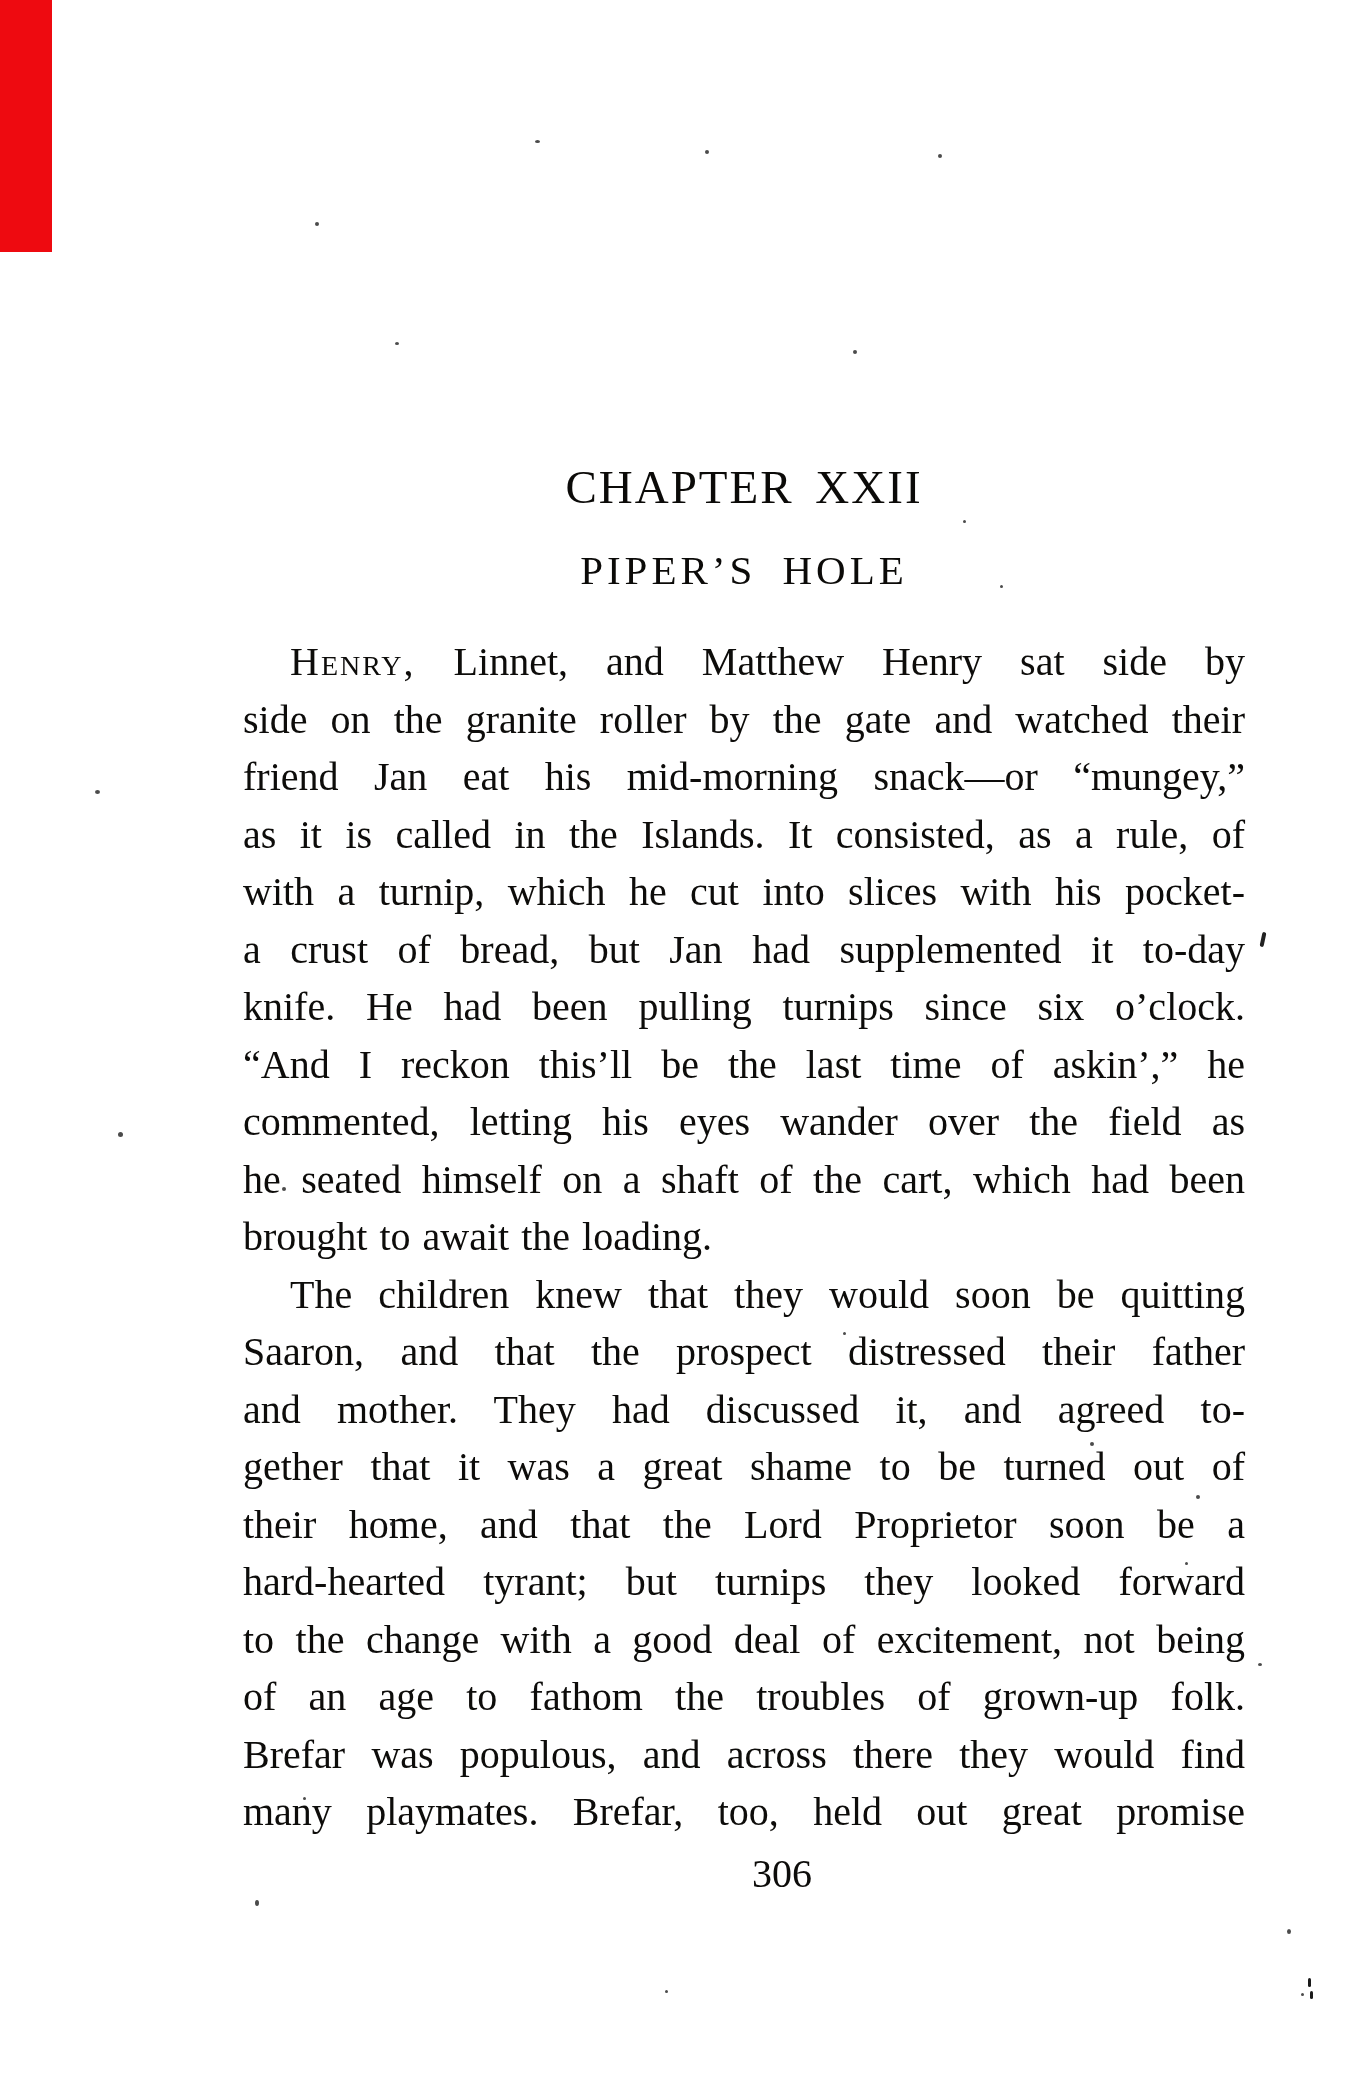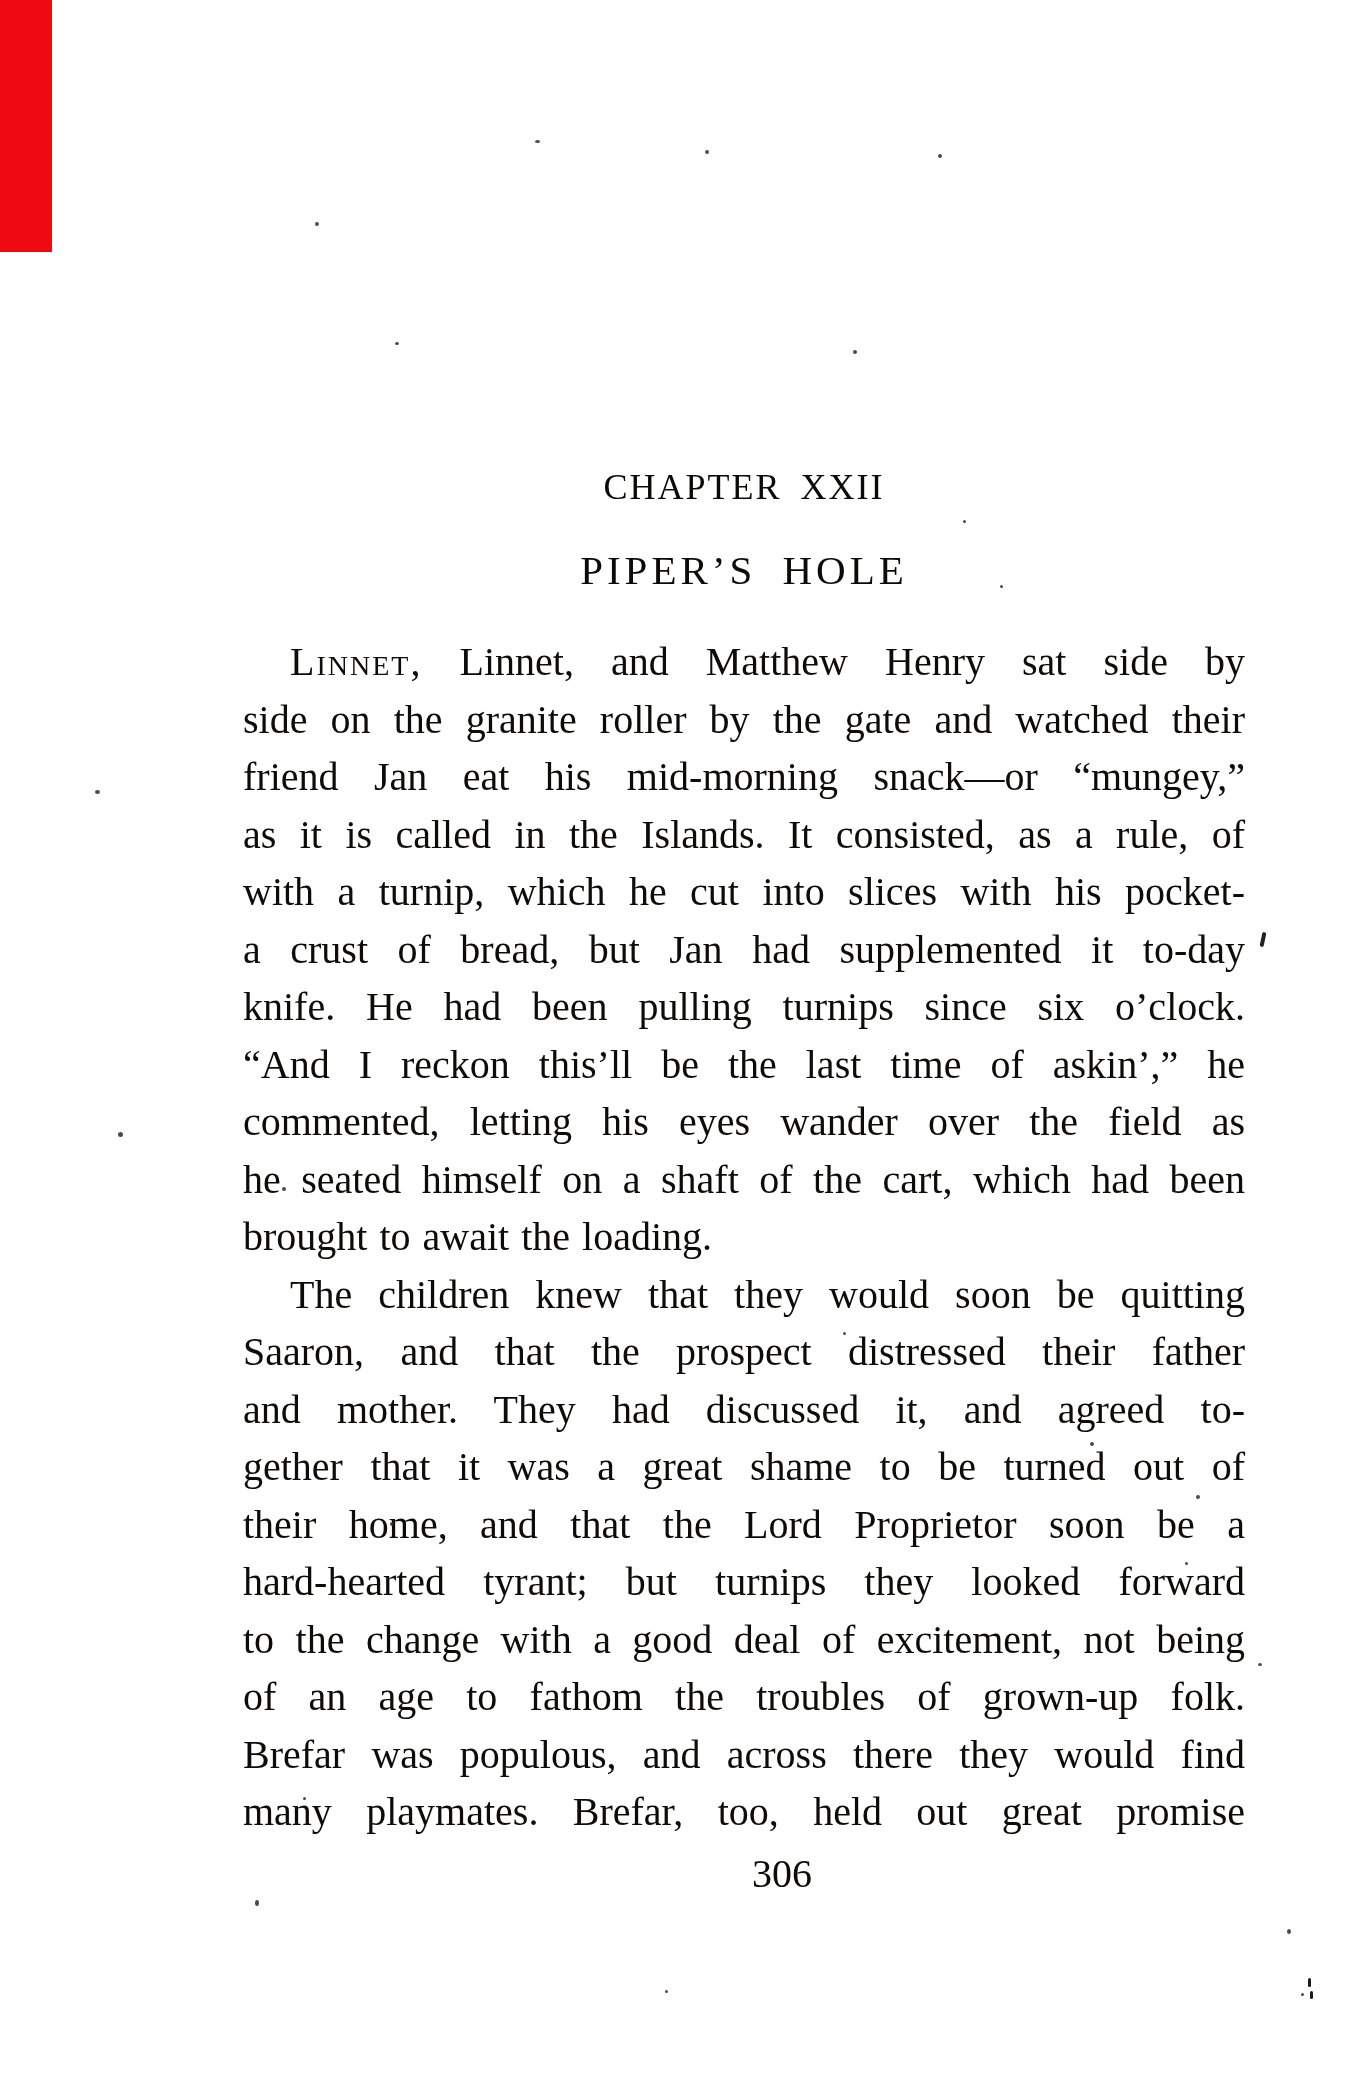--- a/index.html
+++ b/index.html
@@ -10,21 +10,21 @@
     color:#0d0c0a;
   }
   .page{position:absolute;inset:0;background:#ffffff;}
   .red-strip{
     position:absolute;left:0;top:0;width:52px;height:252px;
     background:#ee0a10;
   }
   .column{position:absolute;left:243px;top:0;width:1002px;height:2093px;}
   .chapter{
     position:absolute;top:459px;left:0;width:100%;
-    font-size:36px;line-height:56px;font-weight:400;margin:0;
+    font-size:47px;line-height:56px;font-weight:400;margin:0;
     text-align:center;letter-spacing:2px;word-spacing:8px;
     color:#0b0a08;
   }
   .section{
     position:absolute;top:551px;left:0;width:100%;
     font-size:41px;line-height:38px;font-weight:400;margin:0;
     text-align:center;letter-spacing:4px;word-spacing:12px;
     color:#0b0a08;
   }
   .bodytext{
@@ -57,21 +57,21 @@
 
   <div class="red-strip"></div>
 
   <div class="column">
 
     <h1 class="chapter">CHAPTER XXII</h1>
 
     <h2 class="section">PIPER’S HOLE</h2>
 
     <div class="bodytext">
-      <div class="ln indent"><span class="sc">Linnet,</span> <span>Linnet, and Matthew Henry sat side by</span></div>
+      <div class="ln indent"><span class="sc">Henry,</span> <span>Linnet, and Matthew Henry sat side by</span></div>
       <div class="ln">side on the granite roller by the gate and watched their</div>
       <div class="ln">friend Jan eat his mid-morning snack—or “mungey,”</div>
       <div class="ln">as it is called in the Islands. It consisted, as a rule, of</div>
       <div class="ln">with a turnip, which he cut into slices with his pocket-</div>
       <div class="ln">a crust of bread, but Jan had supplemented it to-day</div>
       <div class="ln">knife. He had been pulling turnips since six o’clock.</div>
       <div class="ln">“And I reckon this’ll be the last time of askin’,” he</div>
       <div class="ln">commented, letting his eyes wander over the field as</div>
       <div class="ln">he seated himself on a shaft of the cart, which had been</div>
       <div class="ln flush">brought to await the loading.</div>

